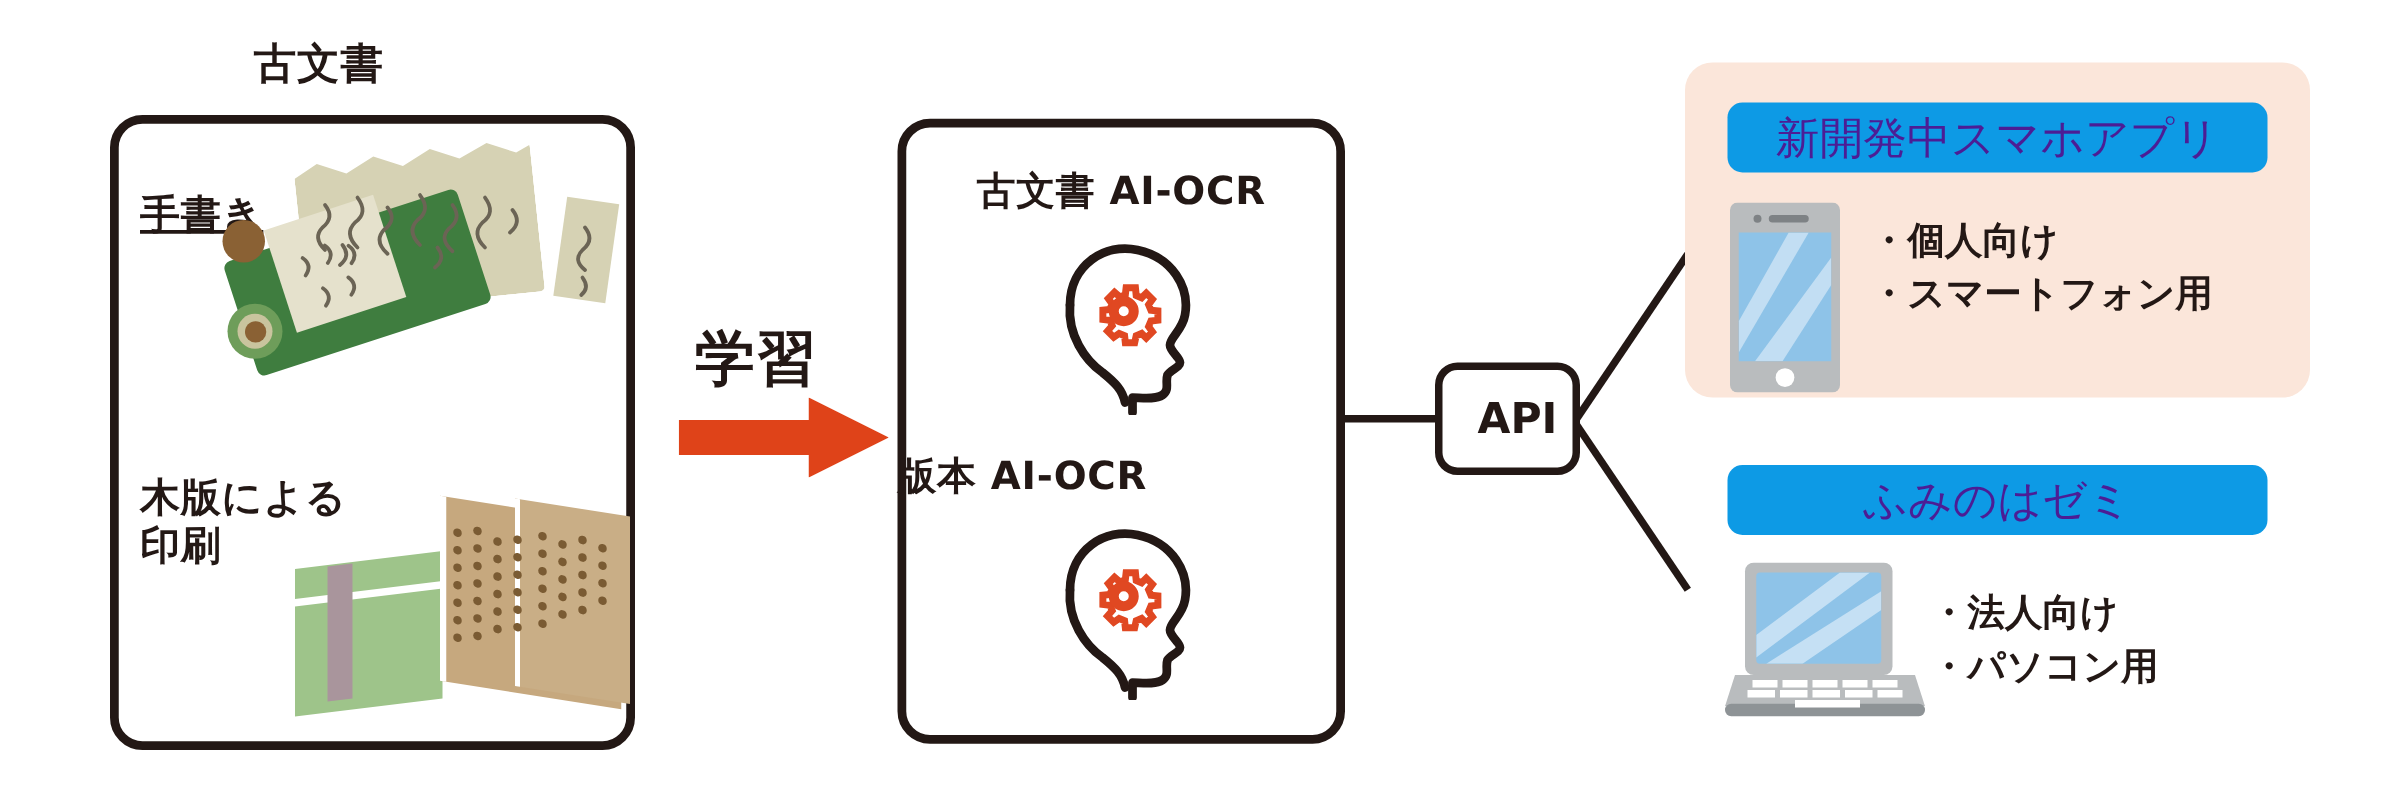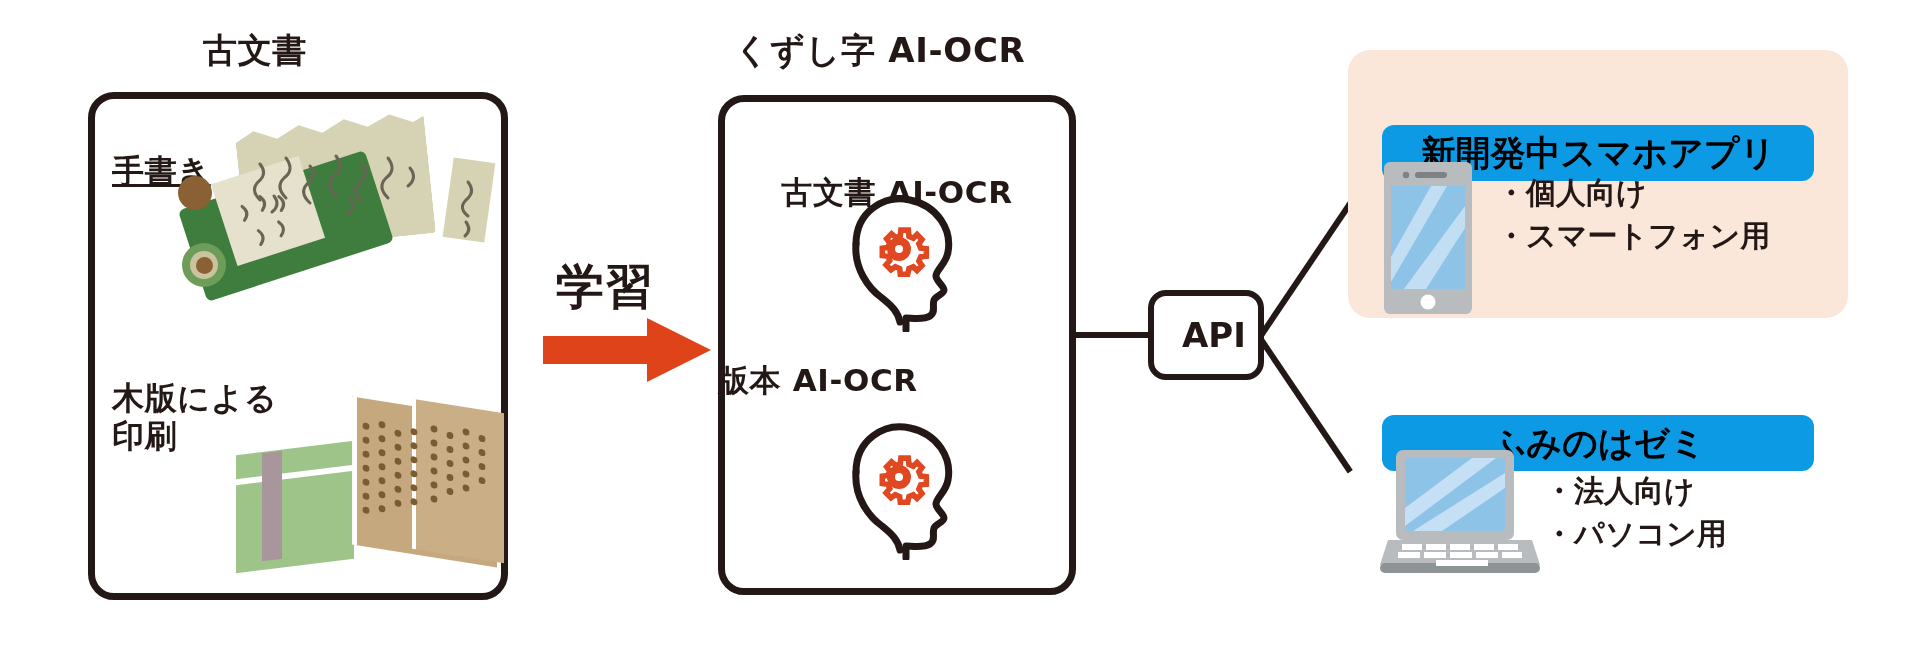--- a/index.html
+++ b/index.html
@@ -83,21 +83,21 @@
   
   #lbl-gakushu{left:556px;top:255px;font-size:48px;}
   #arrow{left:543px;top:318px;width:168px;height:64px;}
 
   
   #center-title{left:700px;top:28px;width:360px;text-align:center;font-size:34px;}
   #center-box{
     left:718px;top:95px;width:358px;height:500px;
     border:7px solid #231815;border-radius:26px;background:#fff;box-sizing:border-box;
   }
-  #center-sub1{left:718px;top:132px;width:358px;text-align:center;font-size:31px;margin-top:40px;}
+  #center-sub1{left:718px;top:132px;width:358px;text-align:center;font-size:31px;}
   #center-sub2{left:718px;top:360px;width:314px;text-align:left;font-size:31px;}
   .headart{position:absolute;width:150px;height:150px;}
   #head1{left:822px;top:182px;}
   #head2{left:822px;top:410px;}
 
   
   #api-box{
     left:1148px;top:290px;width:116px;height:90px;
     border:6px solid #231815;border-radius:18px;background:#fff;box-sizing:border-box;
     display:flex;align-items:center;justify-content:center;padding-left:16px;
@@ -110,22 +110,22 @@
   #conn-dn{left:1255px;top:335px;width:6px;height:165px;
             transform-origin:top center;transform:rotate(-34deg);}
 
   
   #panel-app{
     left:1348px;top:50px;width:500px;height:268px;
     background:#fbe6da;border-radius:22px;
   }
   .badge{
     position:absolute;background:#0d9ae5;border-radius:12px;
-    color:#000000;font-weight:700;text-align:center;white-space:nowrap;
-    display:flex;align-items:center;justify-content:center;margin-top:43px;
+    color:#4c1d95;font-weight:400;text-align:center;white-space:nowrap;
+    display:flex;align-items:center;justify-content:center;
   }
   #badge-app{left:1382px;top:82px;width:432px;height:56px;font-size:35px;}
   #badge-zemi{left:1382px;top:372px;width:432px;height:56px;font-size:35px;}
 
   #phone{left:1384px;top:162px;width:88px;height:152px;}
   #laptop{left:1380px;top:450px;width:160px;height:126px;}
 
   .bullets{position:absolute;font-size:30px;font-weight:700;line-height:1.42;white-space:nowrap;}
   #bullets-app{left:1496px;top:172px;}
   #bullets-zemi{left:1544px;top:470px;}
@@ -243,21 +243,20 @@
         </g>
       </g>
     </svg>
   </div>
 
   <div class="abs lbl" id="lbl-gakushu">学習</div>
   <svg class="abs" id="arrow" viewBox="0 0 168 64">
     <polygon points="0,18 104,18 104,0 168,32 104,64 104,46 0,46" fill="#df4319"></polygon>
   </svg>
 
-  <div class="abs lbl" id="center-title">くずし字 AI-OCR</div>
   <div class="abs" id="center-box"></div>
 
   <div class="abs lbl" id="center-sub1">古文書 AI-OCR</div>
   <svg class="headart" id="head1" viewBox="0 0 150 150">
     <path d="M34 62 C34 30 62 12 88 18 C116 24 130 48 126 70 C124 82 114 88 114 94 C114 99 122 104 122 108 C122 112 114 114 112 118 C110 124 114 130 108 134 C102 138 90 136 84 136 L84 148" fill="none" stroke="#231815" stroke-width="7" stroke-linecap="round" stroke-linejoin="round"></path>
     <path d="M34 62 C32 86 46 106 60 116 C70 124 76 130 78 140" fill="none" stroke="#231815" stroke-width="7" stroke-linecap="round" stroke-linejoin="round"></path>
     <g transform="translate(82,68)">
       <path d="M0,-28 L7,-25 L13,-31 L21,-23 L16,-16 L19,-9 L28,-8 L28,4 L19,5 L16,12 L21,19 L13,27 L7,21 L0,24 L-2,33 L-14,33 L-15,24 L-22,21 L-29,26 L-37,18 L-31,11 L-34,4 L-43,3 L-43,-9 L-34,-10 L-31,-17 L-36,-24 L-28,-32 L-21,-26 L-14,-29 L-13,-38 L-1,-38 Z" transform="scale(0.62) translate(8,6)" fill="none" stroke="#e04822" stroke-width="9"></path>
       <circle cx="-5" cy="-1" r="8" fill="none" stroke="#e04822" stroke-width="8"></circle>
     </g>

